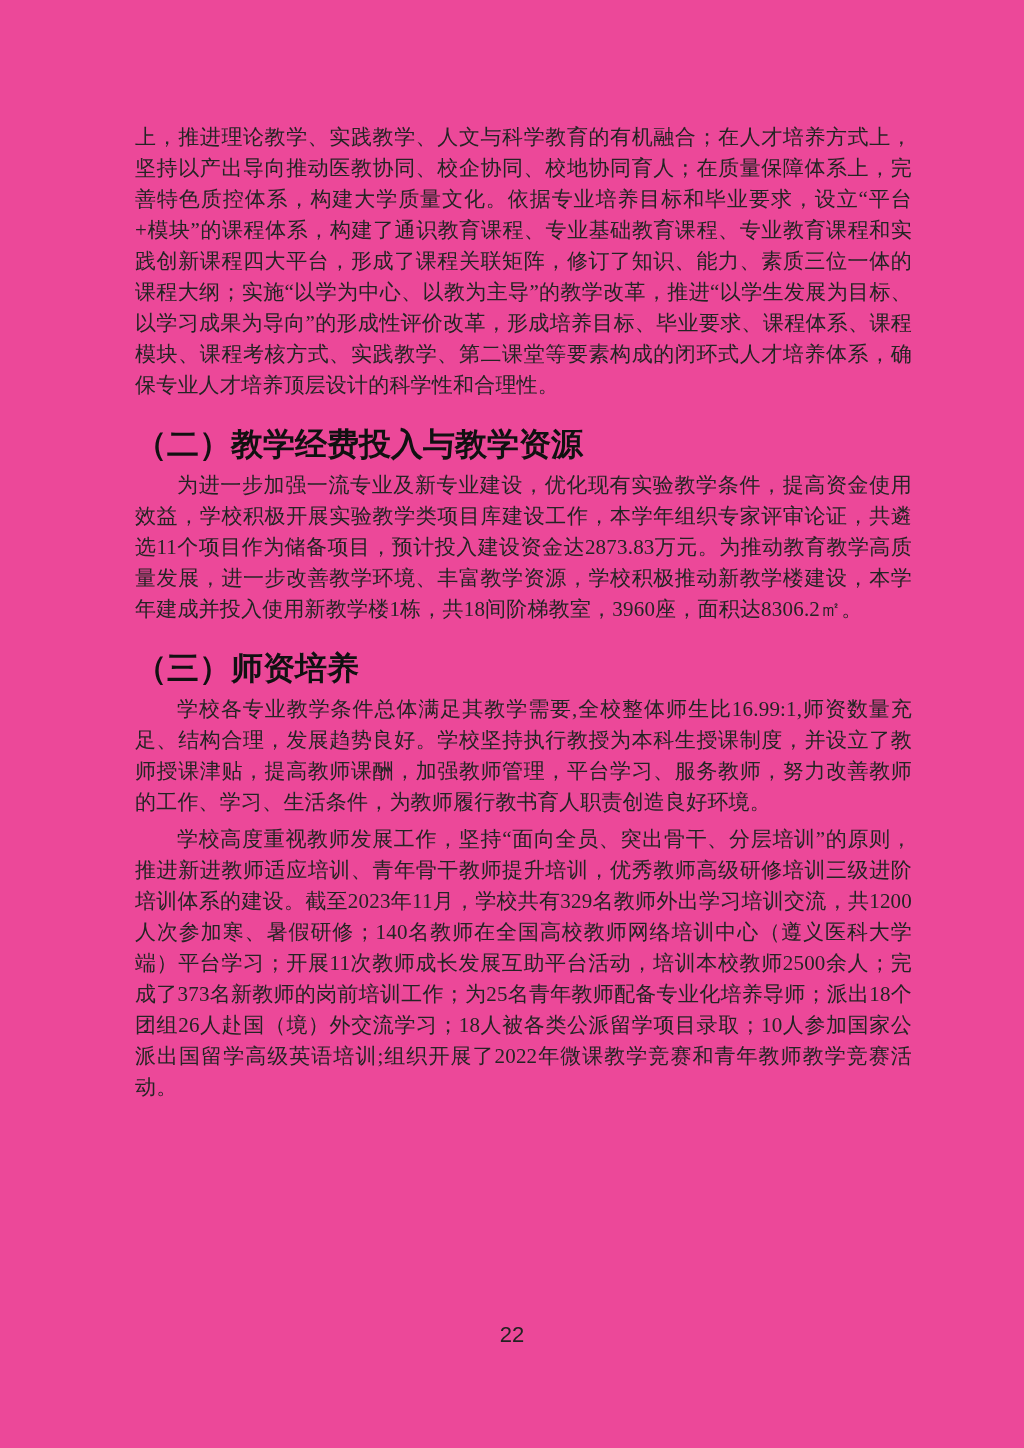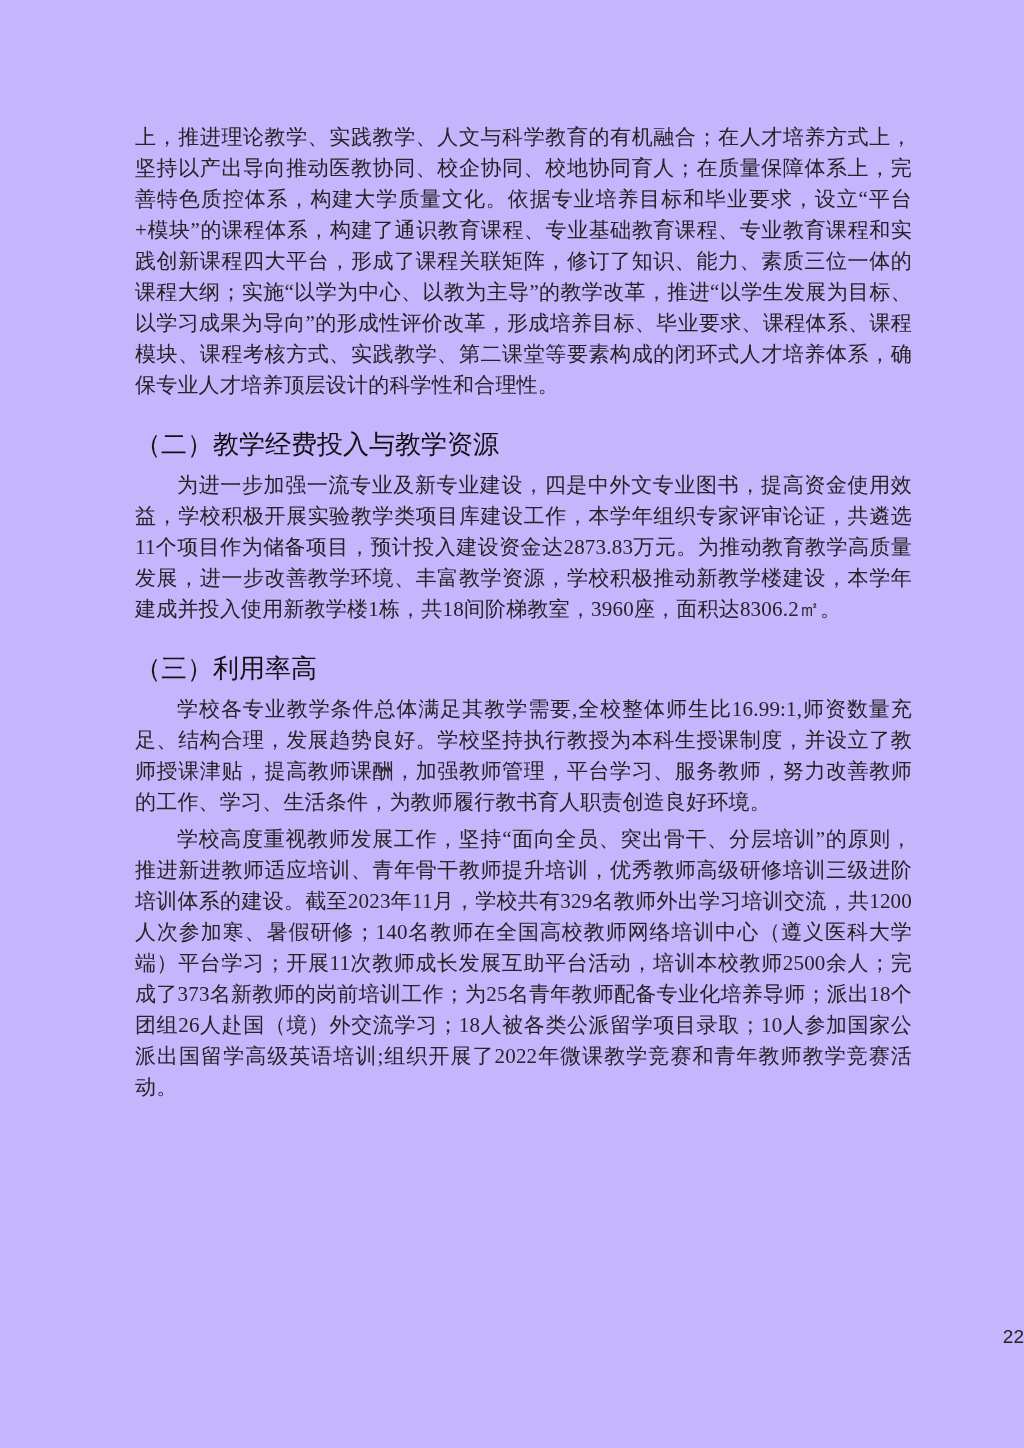--- a/index.html
+++ b/index.html
@@ -4,21 +4,21 @@
 <style>
   html, body {
     margin: 0;
     padding: 0;
     background: #ffffff;
   }
   .page {
     position: relative;
     width: 1024px;
     height: 1448px;
-    background: #c4b5fd;
+    background: #ec4899;
     box-sizing: border-box;
     padding: 122px 112px 0 135px;
     color: #1f1f1f;
     overflow: hidden;
   }
   .para {
     font-family: "Liberation Serif", "DejaVu Serif", serif;
     font-size: 21px;
     line-height: 31px;
     text-align: justify;
@@ -26,51 +26,51 @@
     letter-spacing: 0.2px;
     margin: 0 0 6px 0;
     text-indent: 2em;
     color: #242424;
   }
   .para.no-indent {
     text-indent: 0;
   }
   .section-heading {
     font-family: "Liberation Sans", "DejaVu Sans", sans-serif;
-    font-weight: 400;
-    font-size: 26px;
+    font-weight: 700;
+    font-size: 32px;
     line-height: 32px;
     margin: 27px 0 10px 0;
     color: #111111;
     text-align: left;
   }
   .page-number {
     position: absolute;
     left: 0;
     bottom: 100px;
     width: 100%;
-    text-align: right;
+    text-align: center;
     font-family: "Liberation Sans", "DejaVu Sans", sans-serif;
-    font-size: 19px;
+    font-size: 22px;
     color: #222222;
   }
 </style>
 </head>
 <body>
 
 <div class="page">
 
   <p class="para no-indent">上，推进理论教学、实践教学、人文与科学教育的有机融合；在人才培养方式上，坚持以产出导向推动医教协同、校企协同、校地协同育人；在质量保障体系上，完善特色质控体系，构建大学质量文化。依据专业培养目标和毕业要求，设立“平台+模块”的课程体系，构建了通识教育课程、专业基础教育课程、专业教育课程和实践创新课程四大平台，形成了课程关联矩阵，修订了知识、能力、素质三位一体的课程大纲；实施“以学为中心、以教为主导”的教学改革，推进“以学生发展为目标、以学习成果为导向”的形成性评价改革，形成培养目标、毕业要求、课程体系、课程模块、课程考核方式、实践教学、第二课堂等要素构成的闭环式人才培养体系，确保专业人才培养顶层设计的科学性和合理性。</p>
 
   <h2 class="section-heading">（二）教学经费投入与教学资源</h2>
 
 
-  <p class="para">为进一步加强一流专业及新专业建设，四是中外文专业图书，提高资金使用效益，学校积极开展实验教学类项目库建设工作，本学年组织专家评审论证，共遴选11个项目作为储备项目，预计投入建设资金达2873.83万元。为推动教育教学高质量发展，进一步改善教学环境、丰富教学资源，学校积极推动新教学楼建设，本学年建成并投入使用新教学楼1栋，共18间阶梯教室，3960座，面积达8306.2㎡。</p>
+  <p class="para">为进一步加强一流专业及新专业建设，优化现有实验教学条件，提高资金使用效益，学校积极开展实验教学类项目库建设工作，本学年组织专家评审论证，共遴选11个项目作为储备项目，预计投入建设资金达2873.83万元。为推动教育教学高质量发展，进一步改善教学环境、丰富教学资源，学校积极推动新教学楼建设，本学年建成并投入使用新教学楼1栋，共18间阶梯教室，3960座，面积达8306.2㎡。</p>
 
-  <h2 class="section-heading">（三）利用率高</h2>
+  <h2 class="section-heading">（三）师资培养</h2>
 
   <p class="para">学校各专业教学条件总体满足其教学需要,全校整体师生比16.99:1,师资数量充足、结构合理，发展趋势良好。学校坚持执行教授为本科生授课制度，并设立了教师授课津贴，提高教师课酬，加强教师管理，平台学习、服务教师，努力改善教师的工作、学习、生活条件，为教师履行教书育人职责创造良好环境。</p>
 
   <p class="para">学校高度重视教师发展工作，坚持“面向全员、突出骨干、分层培训”的原则，推进新进教师适应培训、青年骨干教师提升培训，优秀教师高级研修培训三级进阶培训体系的建设。截至2023年11月，学校共有329名教师外出学习培训交流，共1200人次参加寒、暑假研修；140名教师在全国高校教师网络培训中心（遵义医科大学端）平台学习；开展11次教师成长发展互助平台活动，培训本校教师2500余人；完成了373名新教师的岗前培训工作；为25名青年教师配备专业化培养导师；派出18个团组26人赴国（境）外交流学习；18人被各类公派留学项目录取；10人参加国家公派出国留学高级英语培训;组织开展了2022年微课教学竞赛和青年教师教学竞赛活动。</p>
 
   <div class="page-number">22</div>
 
 </div>
 
 </body></html>

